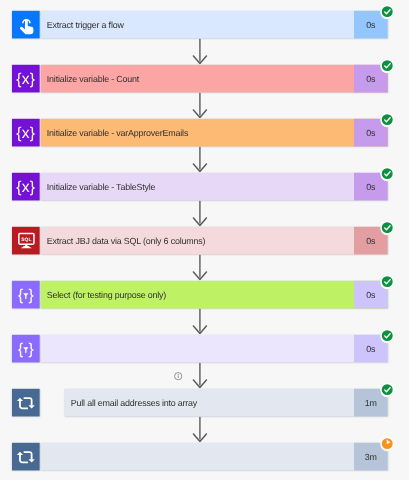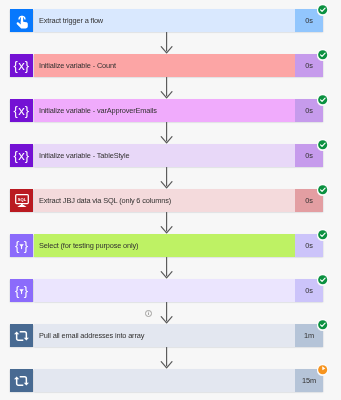--- a/index.html
+++ b/index.html
@@ -143,21 +143,21 @@
         </svg>
       </div>
   </div>
 
   <div class="step" data-row="2">
     <div class="ico" style="background: rgb(116, 17, 212);">
         <svg width="23" height="23" viewBox="0 0 23 23">
           <text x="11.5" y="15.6" font-family="Liberation Sans" font-size="13" letter-spacing="0.2" fill="#fff" text-anchor="middle">{x}</text>
         </svg>
       </div>
-    <div class="pill" style="background: #f0abfc;">
+    <div class="pill" style="background: #fdba74;">
       <div class="title">Initialize variable - varApproverEmails</div>
       <div class="dur" style="background: rgb(198, 155, 236);">0s</div>
     </div>
     <div class="badge">
         <svg width="11.4" height="11.4" viewBox="0 0 11.4 11.4">
           <circle cx="5.7" cy="5.7" r="5.7" fill="#fdfdfd"></circle>
           <circle cx="5.7" cy="5.7" r="4.55" fill="#0b9140"></circle>
           <path d="M3.55 5.9 5.05 7.4l3.05-3.3" stroke="#fff" stroke-width="1.15" fill="none" stroke-linecap="round" stroke-linejoin="round"></path>
         </svg>
       </div>
@@ -247,21 +247,21 @@
     <div class="ico" style="background: rgb(72, 106, 146);">
         <svg width="23" height="23" viewBox="0 0 23 23">
           <g fill="none" stroke="#fff" stroke-width="1.5">
             <path d="M9.7 7.75h4.9a1.75 1.75 0 0 1 1.75 1.75v4.5"></path>
             <path d="M13.3 16.25H8.4a1.75 1.75 0 0 1-1.75-1.75v-4.5"></path>
           </g>
           <path d="M6.65 7.55 4.05 10.2h5.2z" fill="#fff"></path>
           <path d="M16.35 16.45 18.95 13.8h-5.2z" fill="#fff"></path>
         </svg>
       </div>
-    <div class="pill" style="background: rgb(227, 231, 240);">
+    <div class="pill" style="background: rgb(227, 231, 240); margin-left: 20px;">
       <div class="title">Pull all email addresses into array</div>
       <div class="dur" style="background: rgb(181, 196, 216);">1m</div>
     </div>
     <div class="badge">
         <svg width="11.4" height="11.4" viewBox="0 0 11.4 11.4">
           <circle cx="5.7" cy="5.7" r="5.7" fill="#fdfdfd"></circle>
           <circle cx="5.7" cy="5.7" r="4.55" fill="#0b9140"></circle>
           <path d="M3.55 5.9 5.05 7.4l3.05-3.3" stroke="#fff" stroke-width="1.15" fill="none" stroke-linecap="round" stroke-linejoin="round"></path>
         </svg>
       </div>
@@ -272,21 +272,21 @@
         <svg width="23" height="23" viewBox="0 0 23 23">
           <g fill="none" stroke="#fff" stroke-width="1.5">
             <path d="M9.7 7.75h4.9a1.75 1.75 0 0 1 1.75 1.75v4.5"></path>
             <path d="M13.3 16.25H8.4a1.75 1.75 0 0 1-1.75-1.75v-4.5"></path>
           </g>
           <path d="M6.65 7.55 4.05 10.2h5.2z" fill="#fff"></path>
           <path d="M16.35 16.45 18.95 13.8h-5.2z" fill="#fff"></path>
         </svg>
       </div>
     <div class="pill" style="background: rgb(227, 231, 240);">
-      <div class="dur" style="background: rgb(181, 196, 216);">15m</div>
+      <div class="dur" style="background: rgb(181, 196, 216);">3m</div>
     </div>
     <div class="badge">
         <svg width="11.4" height="11.4" viewBox="0 0 11.4 11.4">
           <circle cx="5.7" cy="5.7" r="5.7" fill="#fdfdfd"></circle>
           <circle cx="5.7" cy="5.7" r="4.55" fill="#f7941e"></circle>
           <path d="M5.4 6.3 5.15 2.25 8.3 4.6z" fill="#fff"></path>
         </svg>
       </div>
   </div>
 

